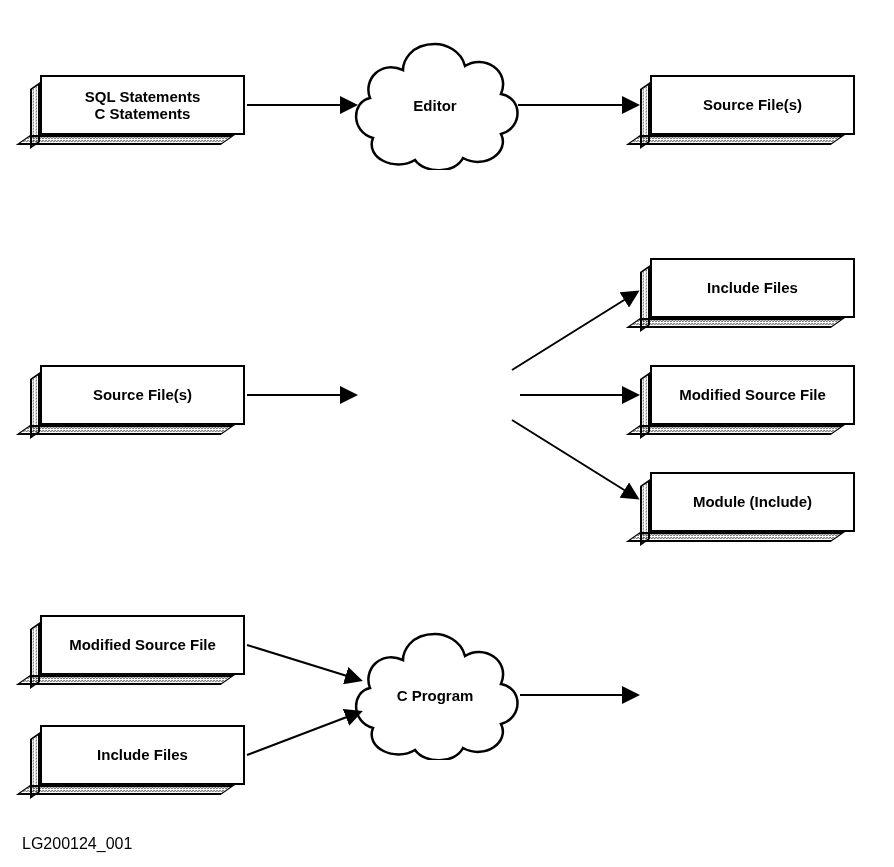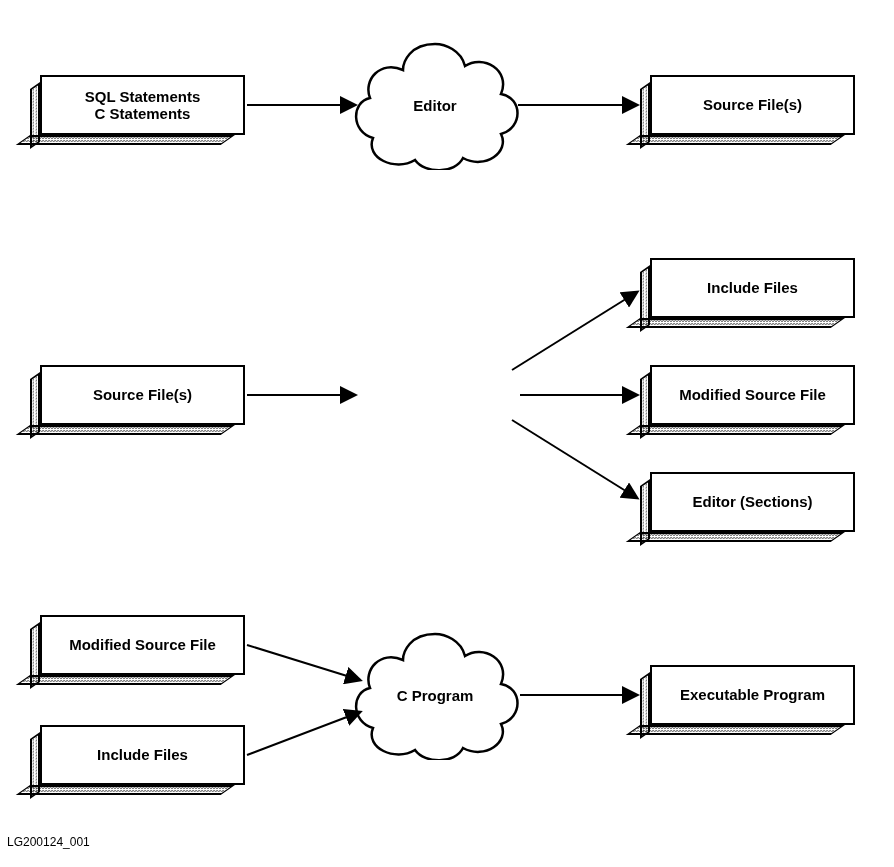--- a/index.html
+++ b/index.html
@@ -87,23 +87,23 @@
     left: 0; right: 0; top: 0; bottom: 0;
     display: flex;
     align-items: center;
     justify-content: center;
     font-weight: 700;
     font-size: 15px;
   }
 
   .footer-code {
     position: absolute;
-    left: 7px;
+    left: 22px;
     top: 835px;
-    font-size: 12px;
+    font-size: 16px;
     font-family: Helvetica, Arial, sans-serif;
   }
 </style>
 </head>
 <body>
 
 <div class="canvas">
 
   <div class="box3d" style="left:40px; top:75px;">
     <div class="sideL"></div>
@@ -159,21 +159,21 @@
     <div class="sideL"></div>
       <div class="sideB"></div>
     <div class="face">
         <span>Modified Source File</span>
       </div>
   </div>
   <div class="box3d" style="left:650px; top:472px;">
     <div class="sideL"></div>
       <div class="sideB"></div>
     <div class="face">
-        <span>Editor (Sections)</span>
+        <span>Module (Include)</span>
       </div>
   </div>
 
   <div class="box3d" style="left:40px; top:615px;">
     <div class="sideL"></div>
       <div class="sideB"></div>
     <div class="face">
         <span>Modified Source File</span>
       </div>
   </div>
@@ -196,27 +196,20 @@
                C140 130 165 112 156 94
                C178 88 178 58 156 54
                C166 30 138 14 120 26
                C116 10 100 4 90 4 Z" fill="#fff" stroke="#000" stroke-width="2.5"></path>
     </svg>
     <div class="label">
         <span>C Program</span>
       </div>
   </div>
 
-  <div class="box3d" style="left:650px; top:665px;">
-    <div class="sideL"></div>
-      <div class="sideB"></div>
-    <div class="face">
-        <span>Executable Program</span>
-      </div>
-  </div>
 
   <svg class="wires">
     <defs>
       <marker id="ah" viewBox="0 0 12 12" refX="10" refY="6" markerWidth="9" markerHeight="9" orient="auto-start-reverse">
         <path d="M0 0 L12 6 L0 12 Z" fill="#000"></path>
       </marker>
     </defs>
     <g stroke="#000" stroke-width="2" fill="none" marker-end="url(#ah)">
 
       <line x1="247" y1="105" x2="355" y2="105"></line>

